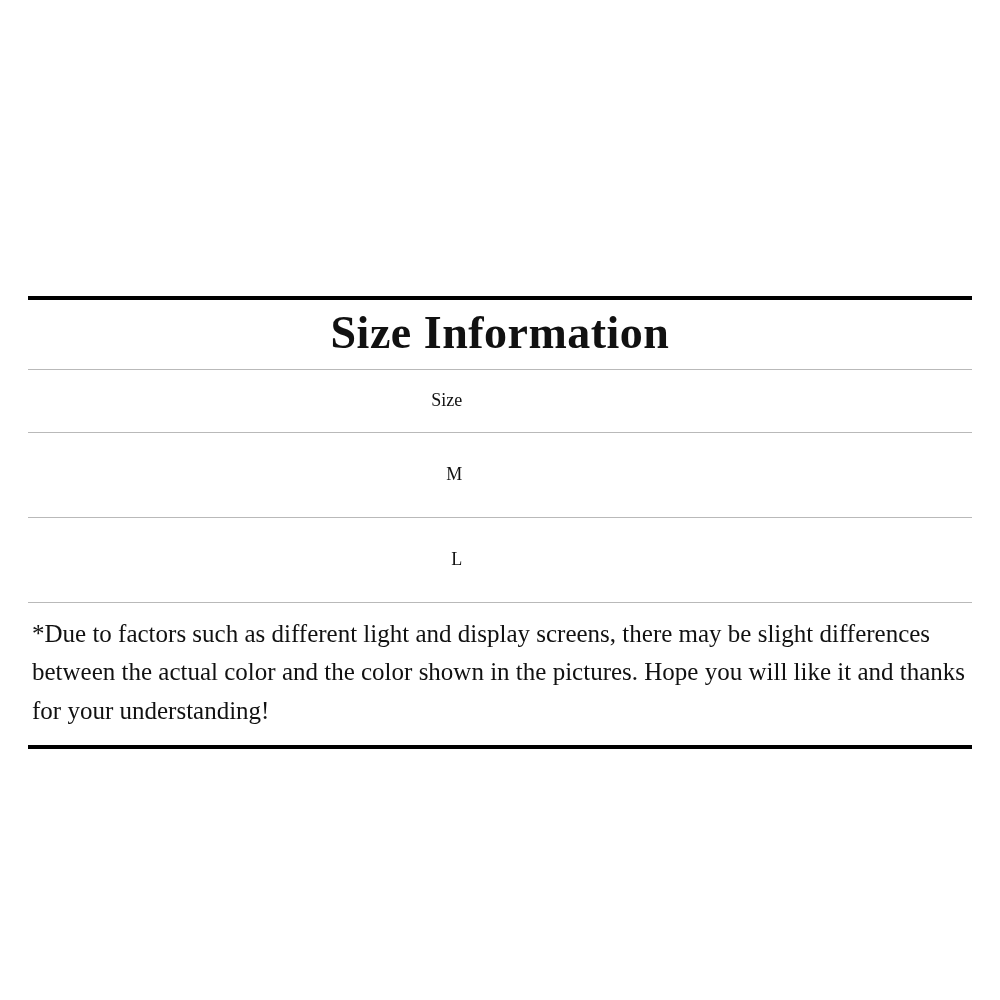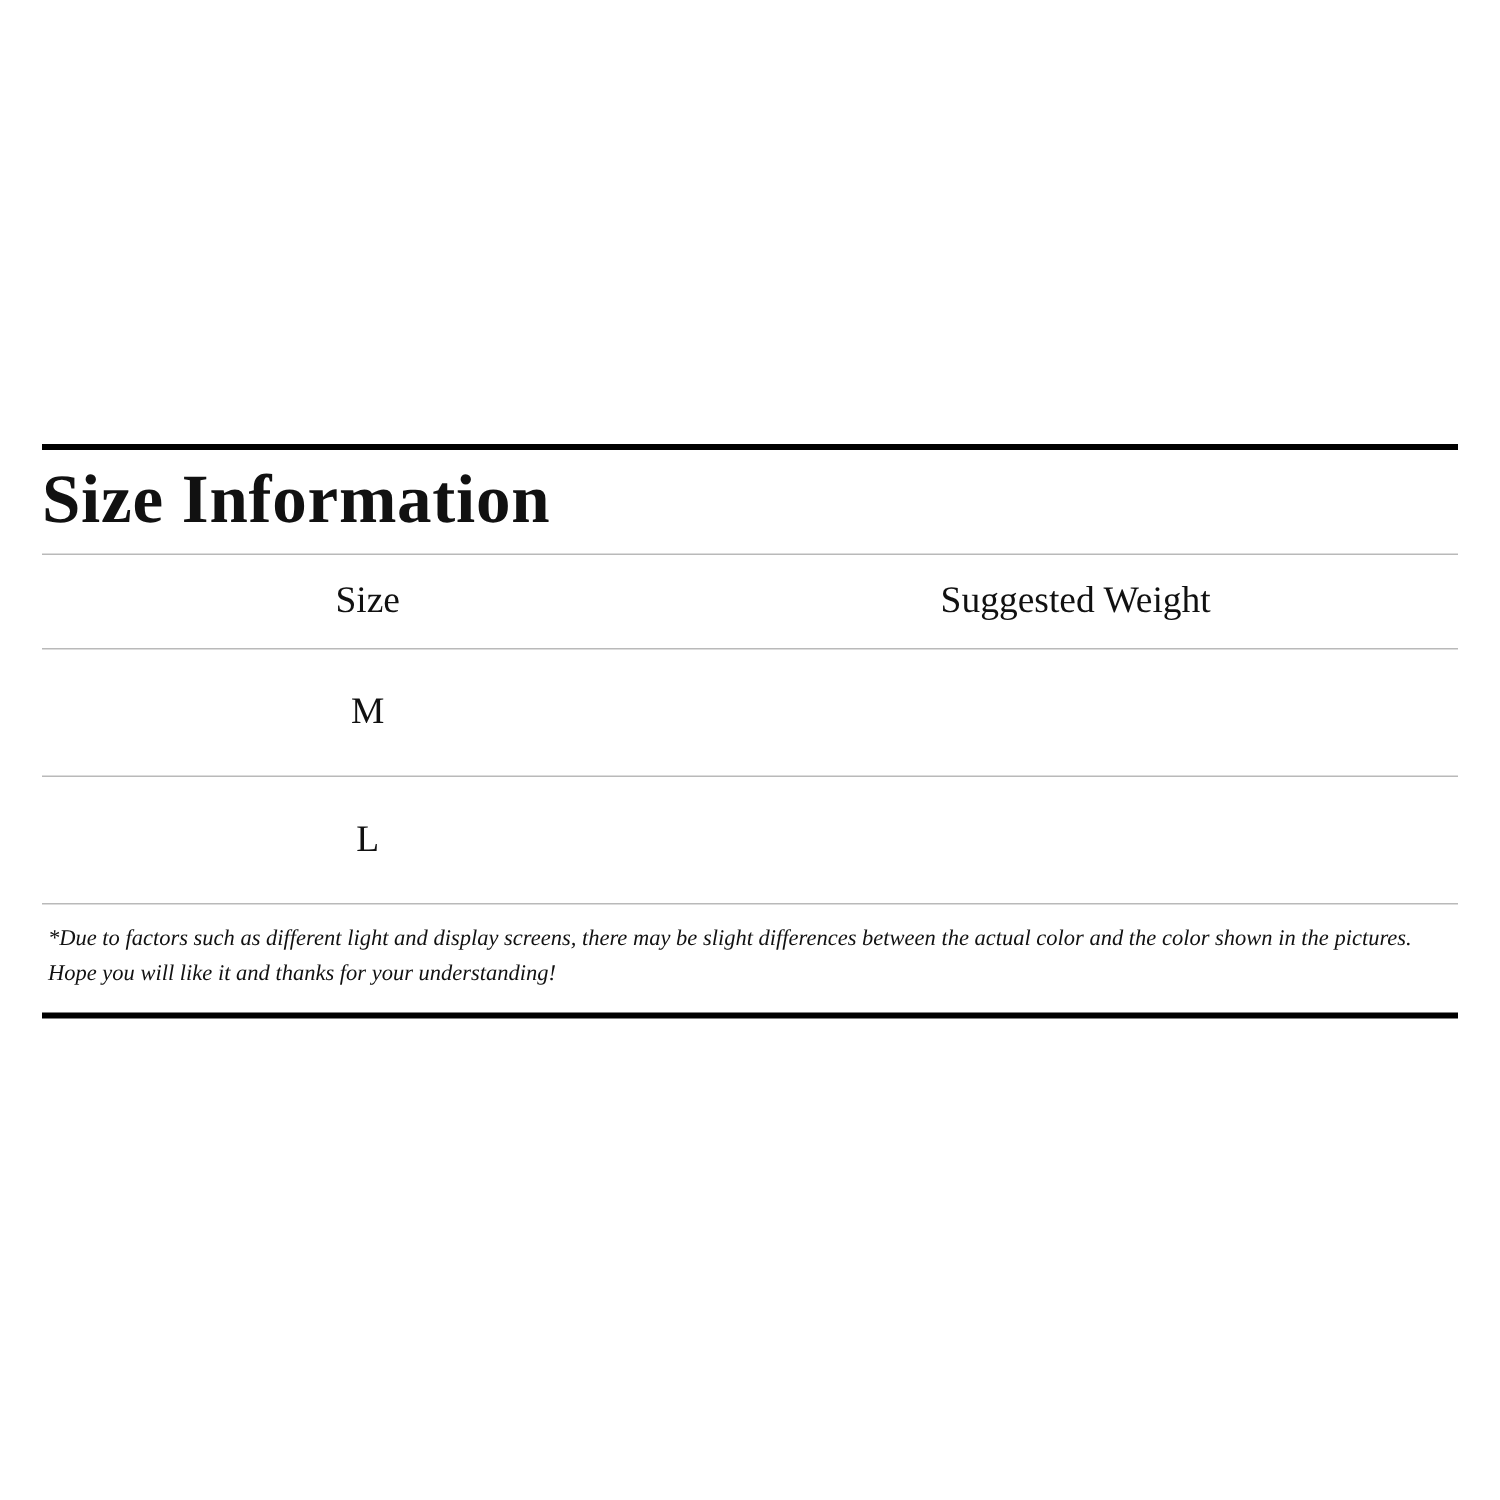--- a/index.html
+++ b/index.html
@@ -32,77 +32,76 @@
     height: 4px;
     background: #000000;
     width: 100%;
   }
   .rule-light {
     height: 1px;
     background: #b9b9b9;
     width: 100%;
   }
   .title-row {
+    text-align: center;
     padding: 8px 0 10px 0;
   }
   .title-row .title {
     font-size: 46px;
     font-weight: bold;
     letter-spacing: 0.5px;
     line-height: 1.1;
     display: block;
   }
   .trow {
     display: flex;
     align-items: center;
     width: 100%;
   }
   .trow .cell {
-    font-size: 25px;
-    text-align: center;
+    font-size: 18px;
+    text-align: right;
     line-height: 1.2;
   }
   .cell-size {
     width: 46%;
   }
   .cell-weight {
     width: 54%;
   }
   .header-row {
     height: 62px;
   }
   .data-row {
     height: 84px;
   }
   .note {
     padding: 12px 4px 14px 4px;
-    font-size: 15px;
+    font-size: 25px;
     line-height: 1.55;
     text-align: left;
-    font-style: italic;
   }
 </style>
 </head>
 <body>
 
 <div class="sheet">
 
   <div class="size-table">
 
     <div class="rule-heavy"></div>
 
     <div class="title-row">
       <span class="title">Size Information</span>
     </div>
 
     <div class="rule-light"></div>
 
     <div class="trow header-row">
       <div class="cell cell-size">Size</div>
-      <div class="cell cell-weight">Suggested Weight</div>
     </div>
 
     <div class="rule-light"></div>
 
     <div class="trow data-row">
       <div class="cell cell-size">M</div>
     </div>
 
     <div class="rule-light"></div>
 

